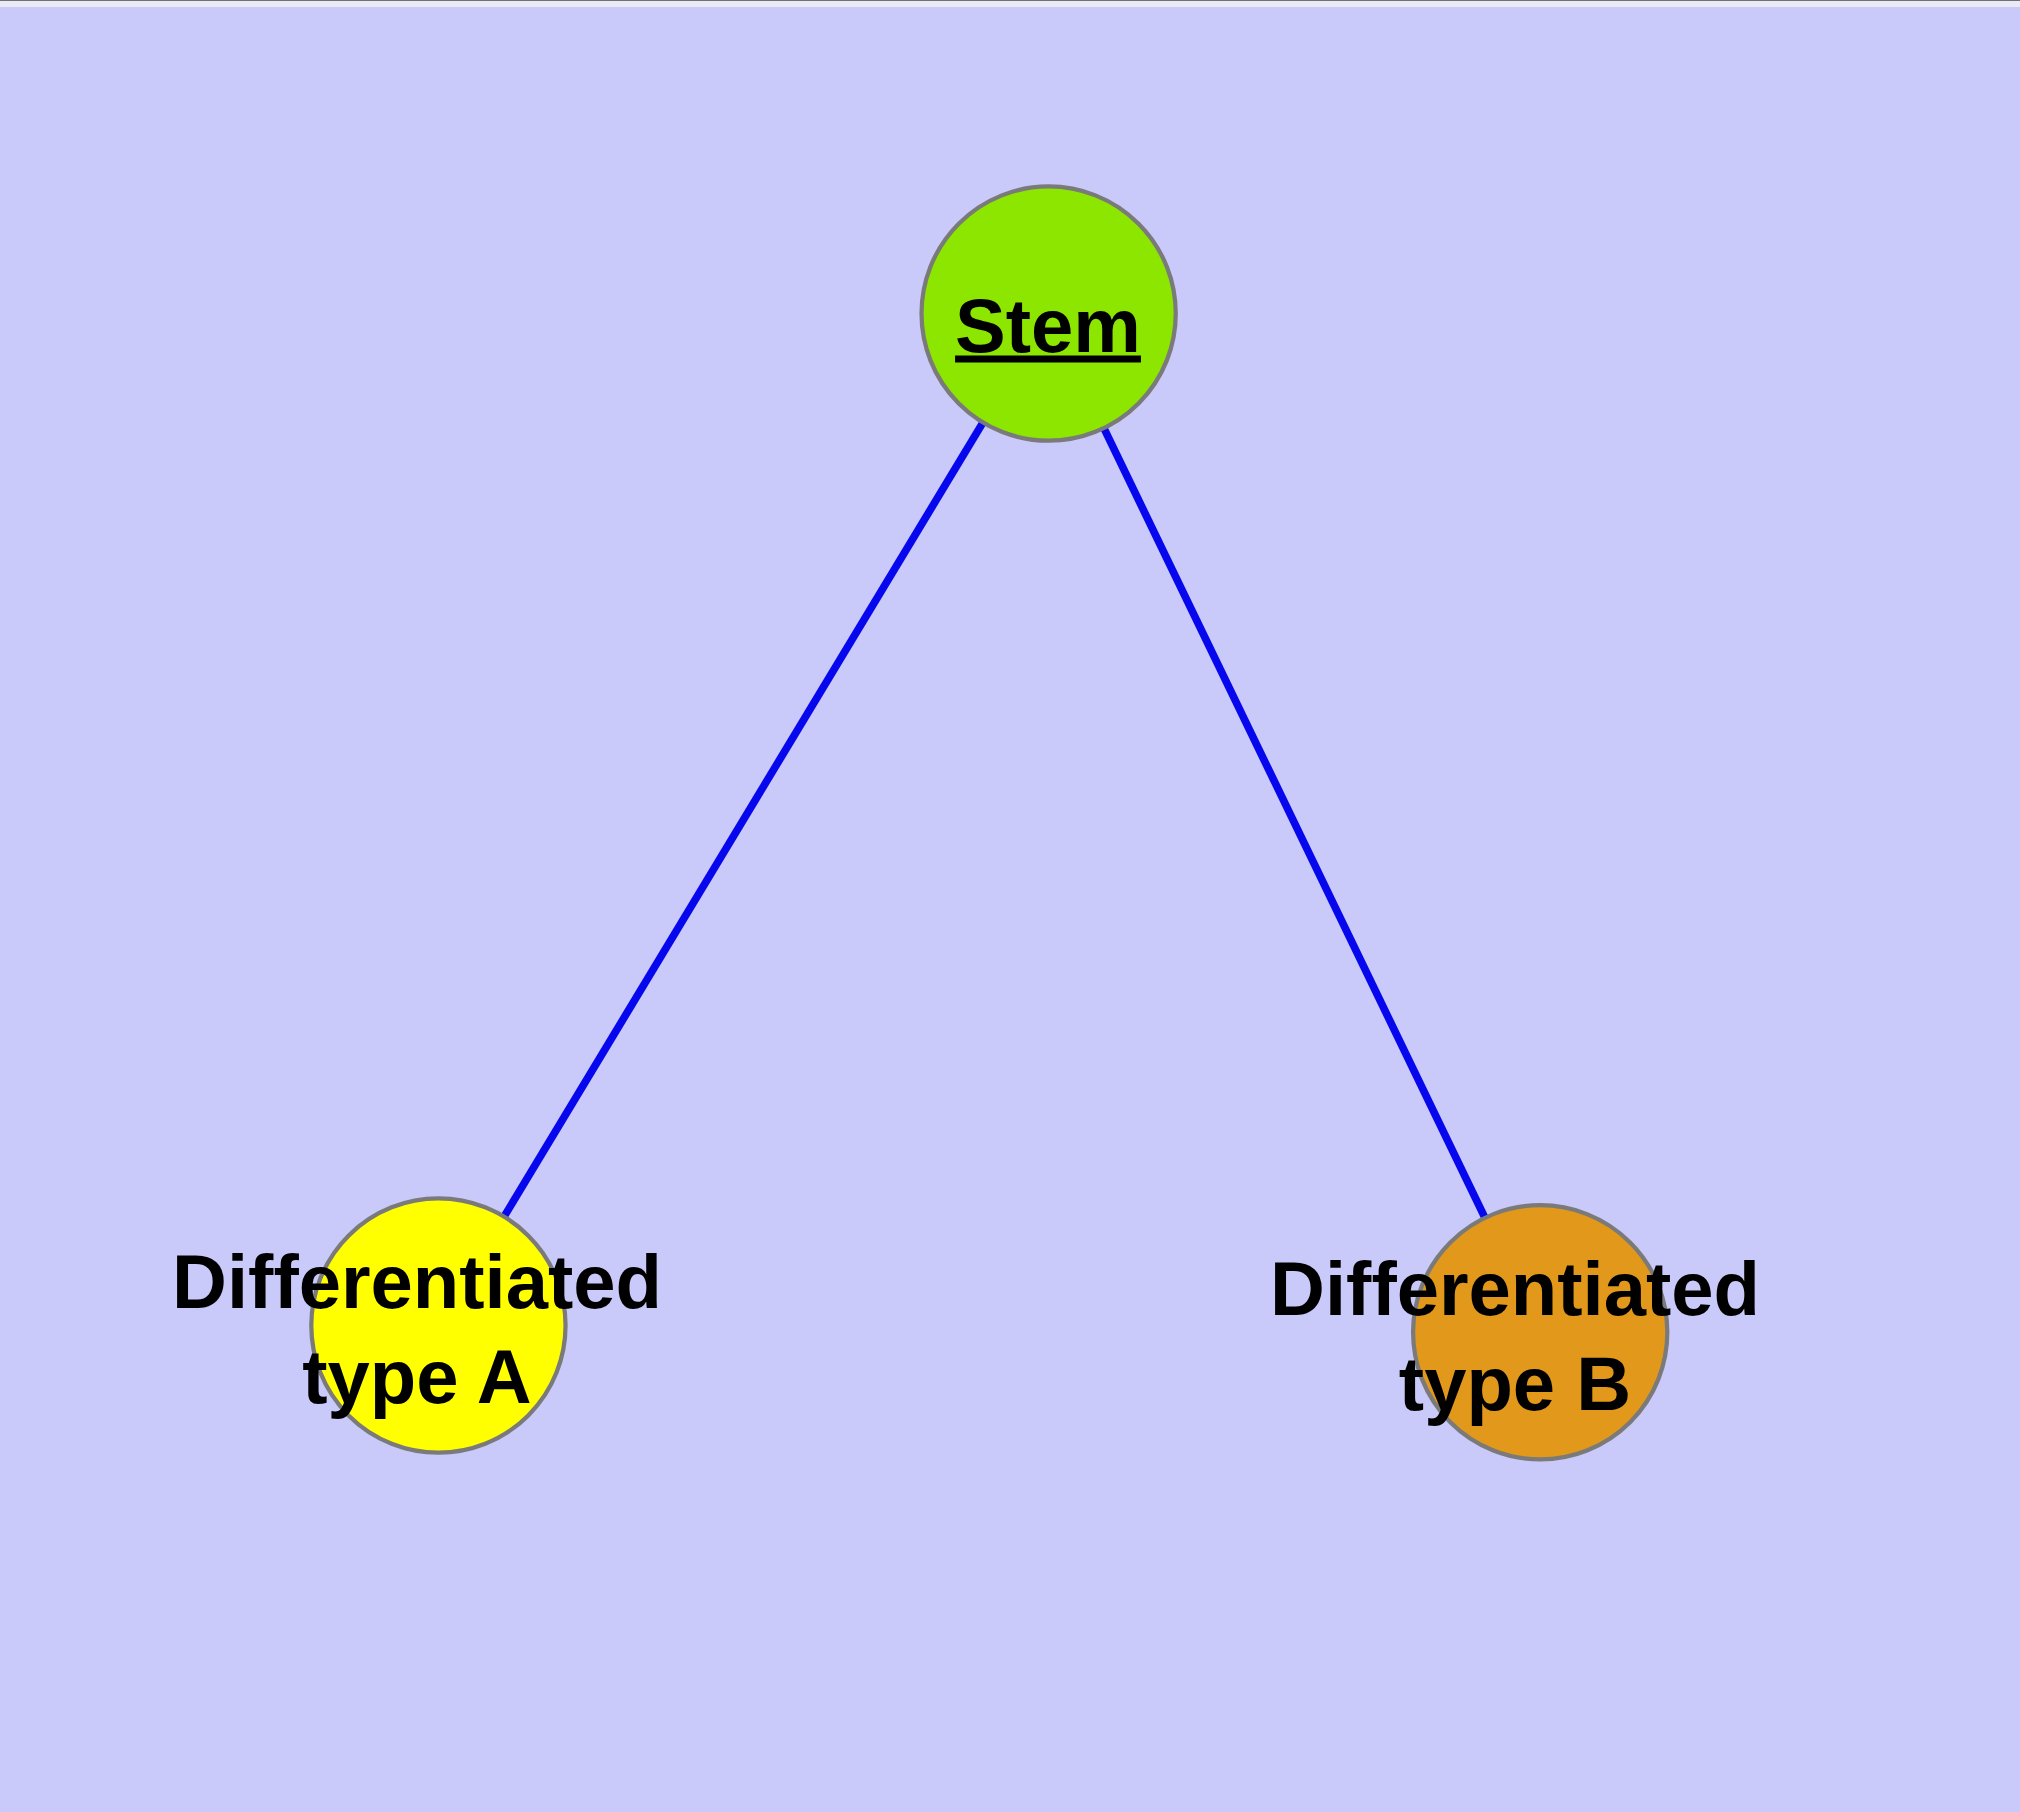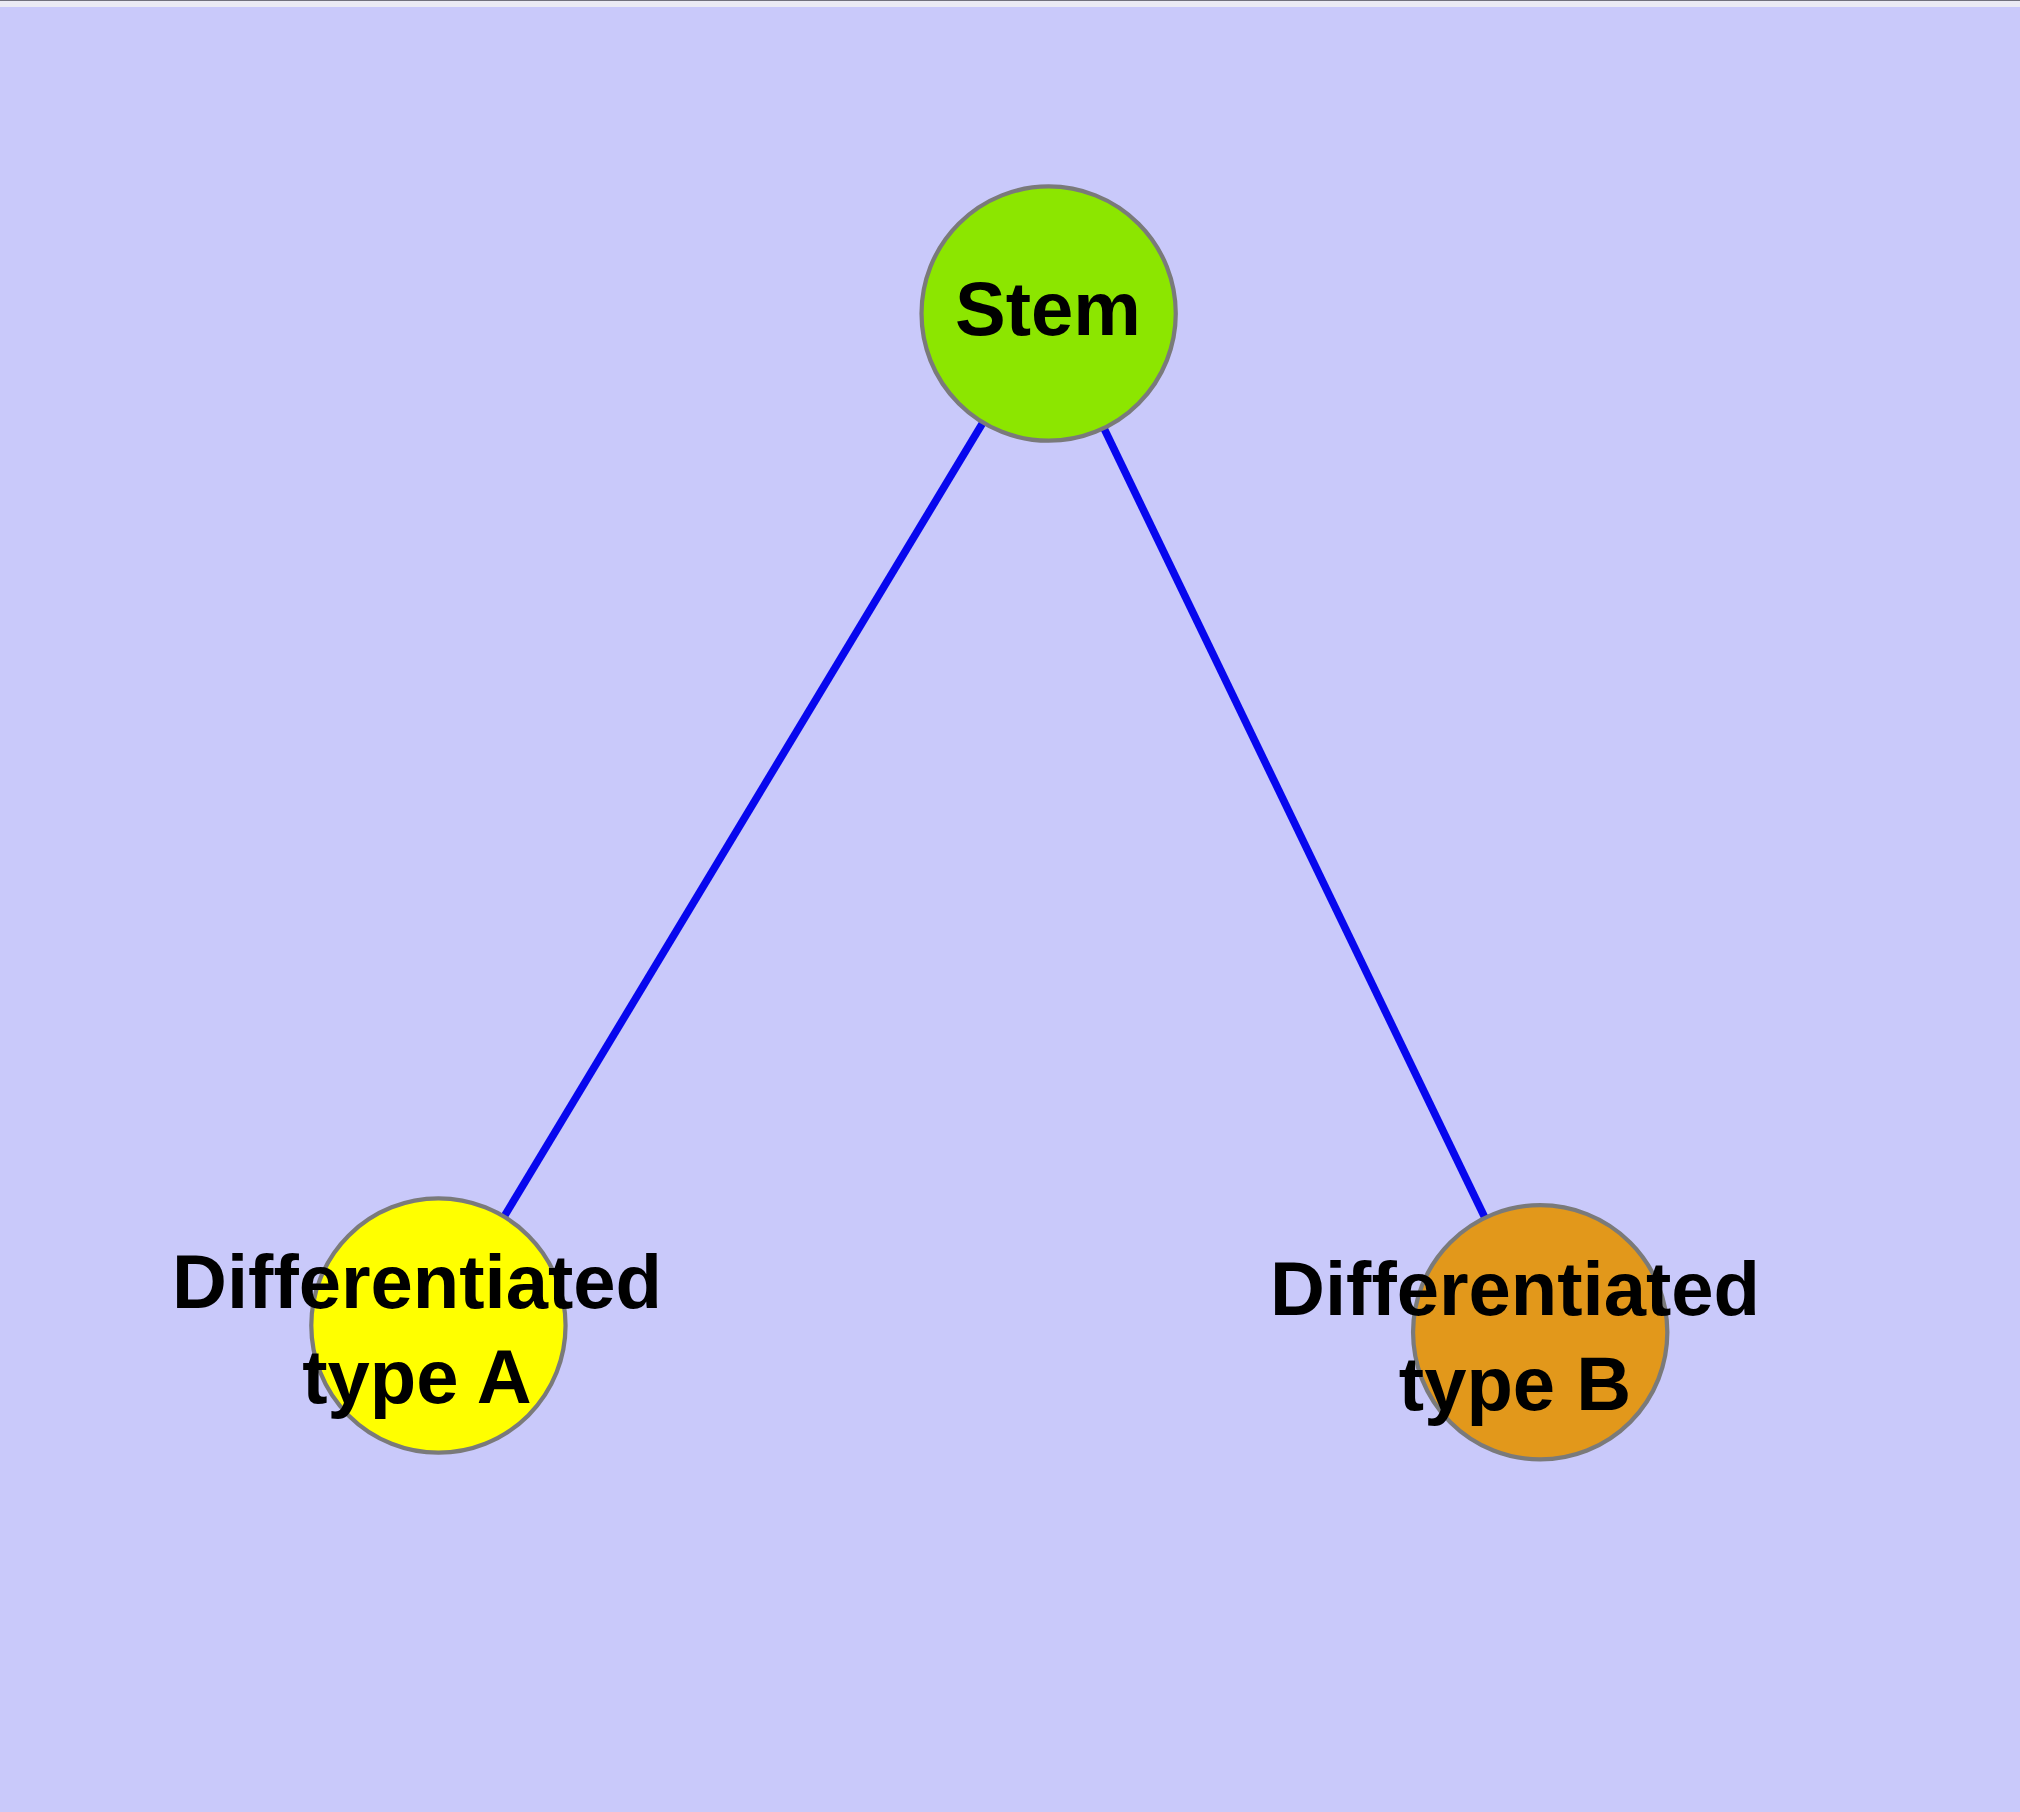--- a/index.html
+++ b/index.html
@@ -62,20 +62,20 @@
 
   <line class="edge" x1="1237" y1="370" x2="1817" y2="1572" stroke="#0707EE"></line>
 
   <circle class="node" cx="1237" cy="370" r="150" fill="#8CE600" stroke="#7A7A7A"></circle>
 
   <circle class="node" cx="517" cy="1564" r="150" fill="#FFFF00" stroke="#7A7A7A"></circle>
 
   <circle class="node" cx="1817" cy="1572" r="150" fill="#E2981B" stroke="#7A7A7A"></circle>
 </svg>
 
-<div class="node-label" style="left: 1048px; top: 308px;">Stem</div>
+<div class="node-label" style="left: 1048px; top: 325px; text-decoration: underline;">Stem</div>
 
 <div class="node-label" style="left: 417px; top: 1329px;">Differentiated
 type A</div>
 
 <div class="node-label" style="left: 1515px; top: 1336px;">Differentiated
 type B</div>
 
 
 </body></html>

